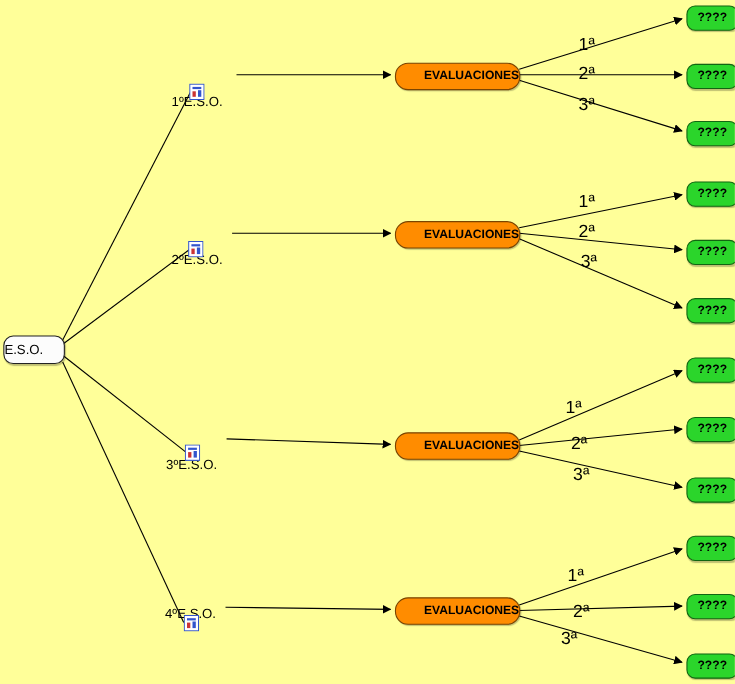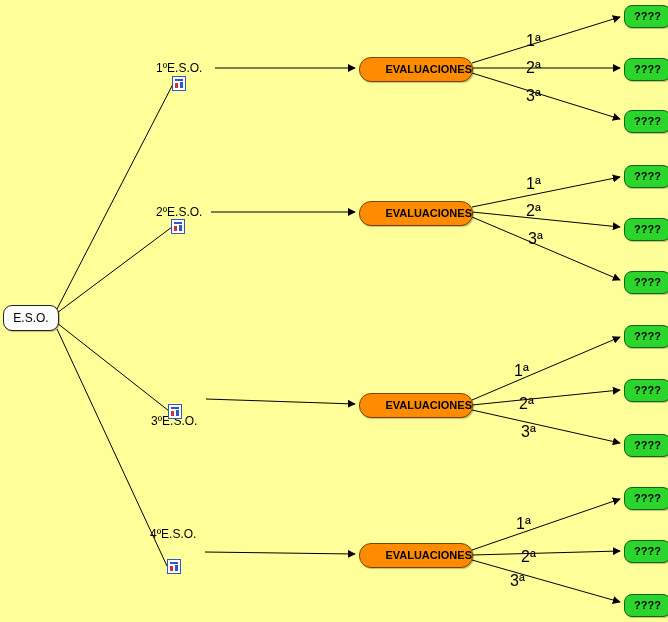--- a/index.html
+++ b/index.html
@@ -9,26 +9,26 @@
     font-family:"Liberation Sans", sans-serif;
     color:#000;
   }
   .canvas{position:relative;width:668px;height:622px;background:#FFFF99;overflow:hidden;}
   .edges{position:absolute;left:0;top:0;width:668px;height:622px;}
   .edges line{stroke:#000;stroke-width:1;}
 
   .node-root{
     position:absolute;left:3px;top:305px;width:54px;height:24px;
     background:#fcfcfc;border:1px solid #222;border-radius:9px;
-    font-size:12px;line-height:24px;text-align:center;
+    font-size:12px;line-height:24px;
     box-shadow:1px 1px 1px rgba(0,0,0,0.25);
     cursor:pointer;
   }
   .branch-label{
-    position:absolute;font-size:12px;white-space:nowrap;cursor:pointer;
+    position:absolute;font-size:12px;white-space:nowrap;cursor:pointer;margin-top:24px;
   }
   .mini-icon{position:absolute;width:14px;height:15px;cursor:pointer;}
   .eval-node{
     position:absolute;width:112px;height:23px;
     background:#FF8C00;border:1px solid #7a4400;border-radius:12px;
     font-size:11px;font-weight:bold;line-height:23px;text-align:right;
     box-shadow:1px 1px 1px rgba(0,0,0,0.25);
     cursor:pointer;
   }
   .result-node{
@@ -114,21 +114,21 @@
   <div class="eval-node" style="left:359px;top:201px;">EVALUACIONES</div>
 
   <span class="term-label" style="left:526px;top:175px;">1ª</span>
   <span class="term-label" style="left:526px;top:202px;">2ª</span>
   <span class="term-label" style="left:528px;top:230px;">3ª</span>
 
   <div class="result-node" style="left:624px;top:165px;">????</div>
   <div class="result-node" style="left:624px;top:218px;">????</div>
   <div class="result-node" style="left:624px;top:271px;">????</div>
 
-  <div class="branch-label" style="left:151px;top:414px;">3ºE.S.O.</div>
+  <div class="branch-label" style="left:151px;top:391px;">3ºE.S.O.</div>
   <div class="mini-icon" style="left:168px;top:404px;">
     <svg width="14" height="15" viewBox="0 0 14 15">
       <rect x="0.5" y="0.5" width="13" height="14" fill="#ffffff" stroke="#3355cc"></rect>
       <rect x="3" y="3" width="8" height="2" fill="#3355cc"></rect>
       <rect x="3" y="7" width="3" height="5" fill="#cc3333"></rect>
       <rect x="8" y="6" width="3" height="6" fill="#3355cc"></rect>
     </svg>
   </div>
   <div class="eval-node" style="left:359px;top:393px;">EVALUACIONES</div>
 

